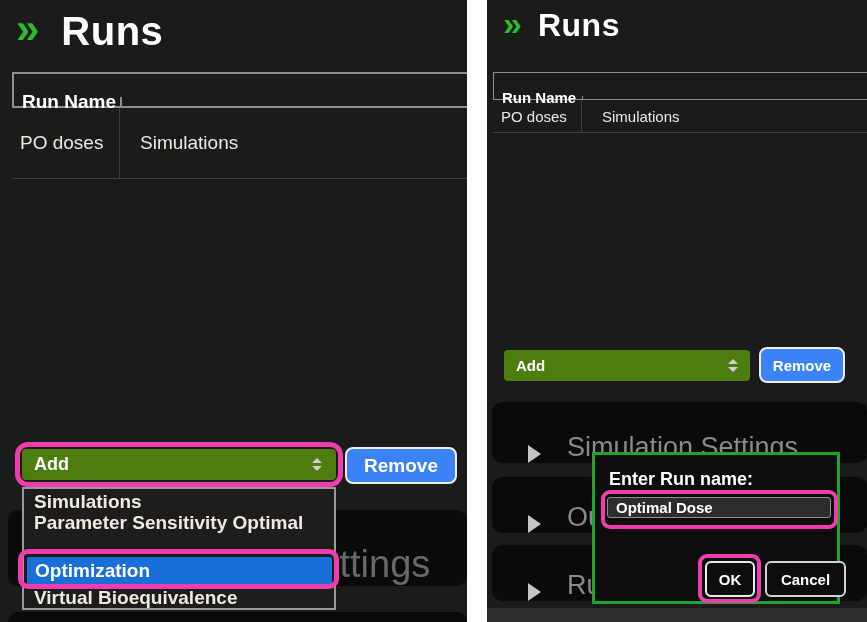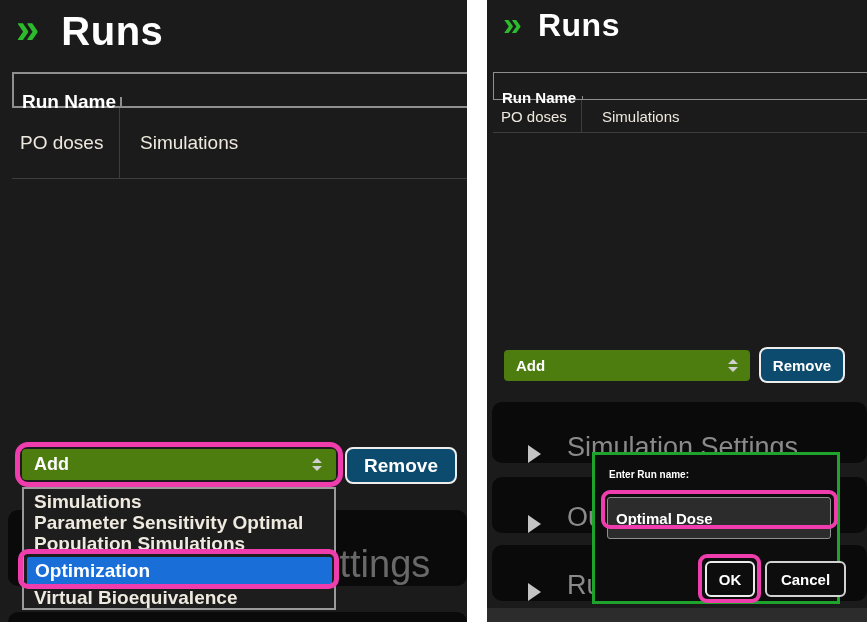--- a/index.html
+++ b/index.html
@@ -48,21 +48,21 @@
 
   
   .add-select { position:absolute; background:#4d7c0f; border-radius:4px; color:#ffffff; display:flex; align-items:center; }
   #left-panel  .add-select { left:22px; top:449px; width:314px; height:31px; font-size:18px; font-weight:600; padding-left:12px; }
   #right-panel .add-select { left:17px; top:350px; width:246px; height:31px; font-size:15px; font-weight:600; padding-left:12px; }
   .spinner { position:absolute; display:flex; flex-direction:column; gap:3px; }
   #left-panel  .spinner { right:14px; }
   #right-panel .spinner { right:12px; }
   .tri-up   { width:0; height:0; border-left:5px solid transparent; border-right:5px solid transparent; border-bottom:5px solid #d0d0d0; }
   .tri-down { width:0; height:0; border-left:5px solid transparent; border-right:5px solid transparent; border-top:5px solid #d0d0d0; }
-  .remove-btn { position:absolute; background:#0c4a6e; border:2px solid #ededed; border-radius:8px; color:#ffffff; font-weight:bold; display:flex; align-items:center; justify-content:center; }
+  .remove-btn { position:absolute; background:#3b82f6; border:2px solid #ededed; border-radius:8px; color:#ffffff; font-weight:bold; display:flex; align-items:center; justify-content:center; }
   #left-panel  .remove-btn { left:345px; top:447px; width:112px; height:37px; font-size:19px; }
   #right-panel .remove-btn { left:272px; top:347px; width:86px; height:36px; font-size:15px; }
 
   
   .section-hdr { position:absolute; background:#0a0a0a; border-radius:10px; display:flex; align-items:flex-end; }
   .section-tri { width:0; height:0; border-top:9px solid transparent; border-bottom:9px solid transparent; border-left:13px solid #c4c4c4; }
   .section-lbl { color:#8a8a8a; }
   #left-panel .section-hdr.sim { left:8px; top:510px; width:459px; height:76px; z-index:1; }
   #left-panel .section-hdr.sim .section-tri { margin-left:42px; border-top-width:12px; border-bottom-width:12px; border-left-width:17px; }
   #left-panel .section-hdr.sim .section-lbl { margin-left:38px; font-size:38px; color:#696969; }
@@ -81,23 +81,23 @@
   .mi0 { top:2px; } .mi1 { top:23px; } .mi2 { top:44px; } .mi4 { top:98px; }
   .menu-item-selected { position:absolute; left:3px; top:68px; width:305px; height:30px; background:#1a6ed8; border-radius:2px; color:#ffffff; font-size:19px; font-weight:600; line-height:27px; padding-left:8px; white-space:nowrap; }
 
   
   .pink-ring { position:absolute; border:5px solid #f03dae; border-radius:13px; z-index:4; background:transparent; pointer-events:none; }
   #left-panel .ring-add { left:15px; top:442px; width:328px; height:45px; }
   #left-panel .ring-opt { left:18px; top:549px; width:321px; height:40px; border-radius:10px; }
 
   
   .dialog { position:absolute; left:105px; top:452px; width:248px; height:152px; background:#0d0d0d; border:3px solid #1ea42c; z-index:3; }
-  .dialog-label { position:absolute; left:14px; top:14px; color:#ffffff; font-size:10px; font-weight:bold; }
+  .dialog-label { position:absolute; left:14px; top:14px; color:#ffffff; font-size:18px; font-weight:bold; }
   .ring-input { left:6px; top:35px; width:237px; height:39px; border-width:4px; border-radius:9px; }
-  .dialog-input { position:absolute; left:12px; top:42px; width:224px; height:42px; background:#2c2c2c; border:1.5px solid #909090; border-radius:3px; color:#ffffff; font-size:15px; font-weight:600; font-family:"Liberation Sans","DejaVu Sans",sans-serif; padding-left:8px; }
+  .dialog-input { position:absolute; left:12px; top:42px; width:224px; height:21px; background:#2c2c2c; border:1.5px solid #909090; border-radius:3px; color:#ffffff; font-size:15px; font-weight:600; font-family:"Liberation Sans","DejaVu Sans",sans-serif; padding-left:8px; }
   .ring-ok { left:103px; top:99px; width:63px; height:49px; border-width:4px; border-radius:9px; }
   .dlg-btn { position:absolute; top:106px; height:36px; background:#0d0d0d; color:#ffffff; font-weight:bold; font-size:15px; display:flex; align-items:center; justify-content:center; border-radius:6px; }
   .ok-btn { left:110px; width:50px; border:2px solid #ededed; }
   .cancel-btn { left:170px; width:81px; border:2px solid #d2d2d2; }
 </style>
 </head>
 <body>
 
 <div class="panel" id="left-panel">
 
@@ -129,21 +129,20 @@
         <span class="tri-down"></span>
     </span>
   </div>
   <div class="remove-btn">
     <span>Remove</span>
   </div>
 
   <div class="dropdown-menu">
     <div class="menu-item mi0">Simulations</div>
     <div class="menu-item mi1">Parameter Sensitivity Optimal</div>
-    <div class="menu-item mi2">Population Simulations</div>
     <div class="menu-item-selected">Optimization</div>
     <div class="menu-item mi4">Virtual Bioequivalence</div>
   </div>
 
   <div class="pink-ring ring-add"></div>
   <div class="pink-ring ring-opt"></div>
 </div>
 
 <div class="panel" id="right-panel">
 

